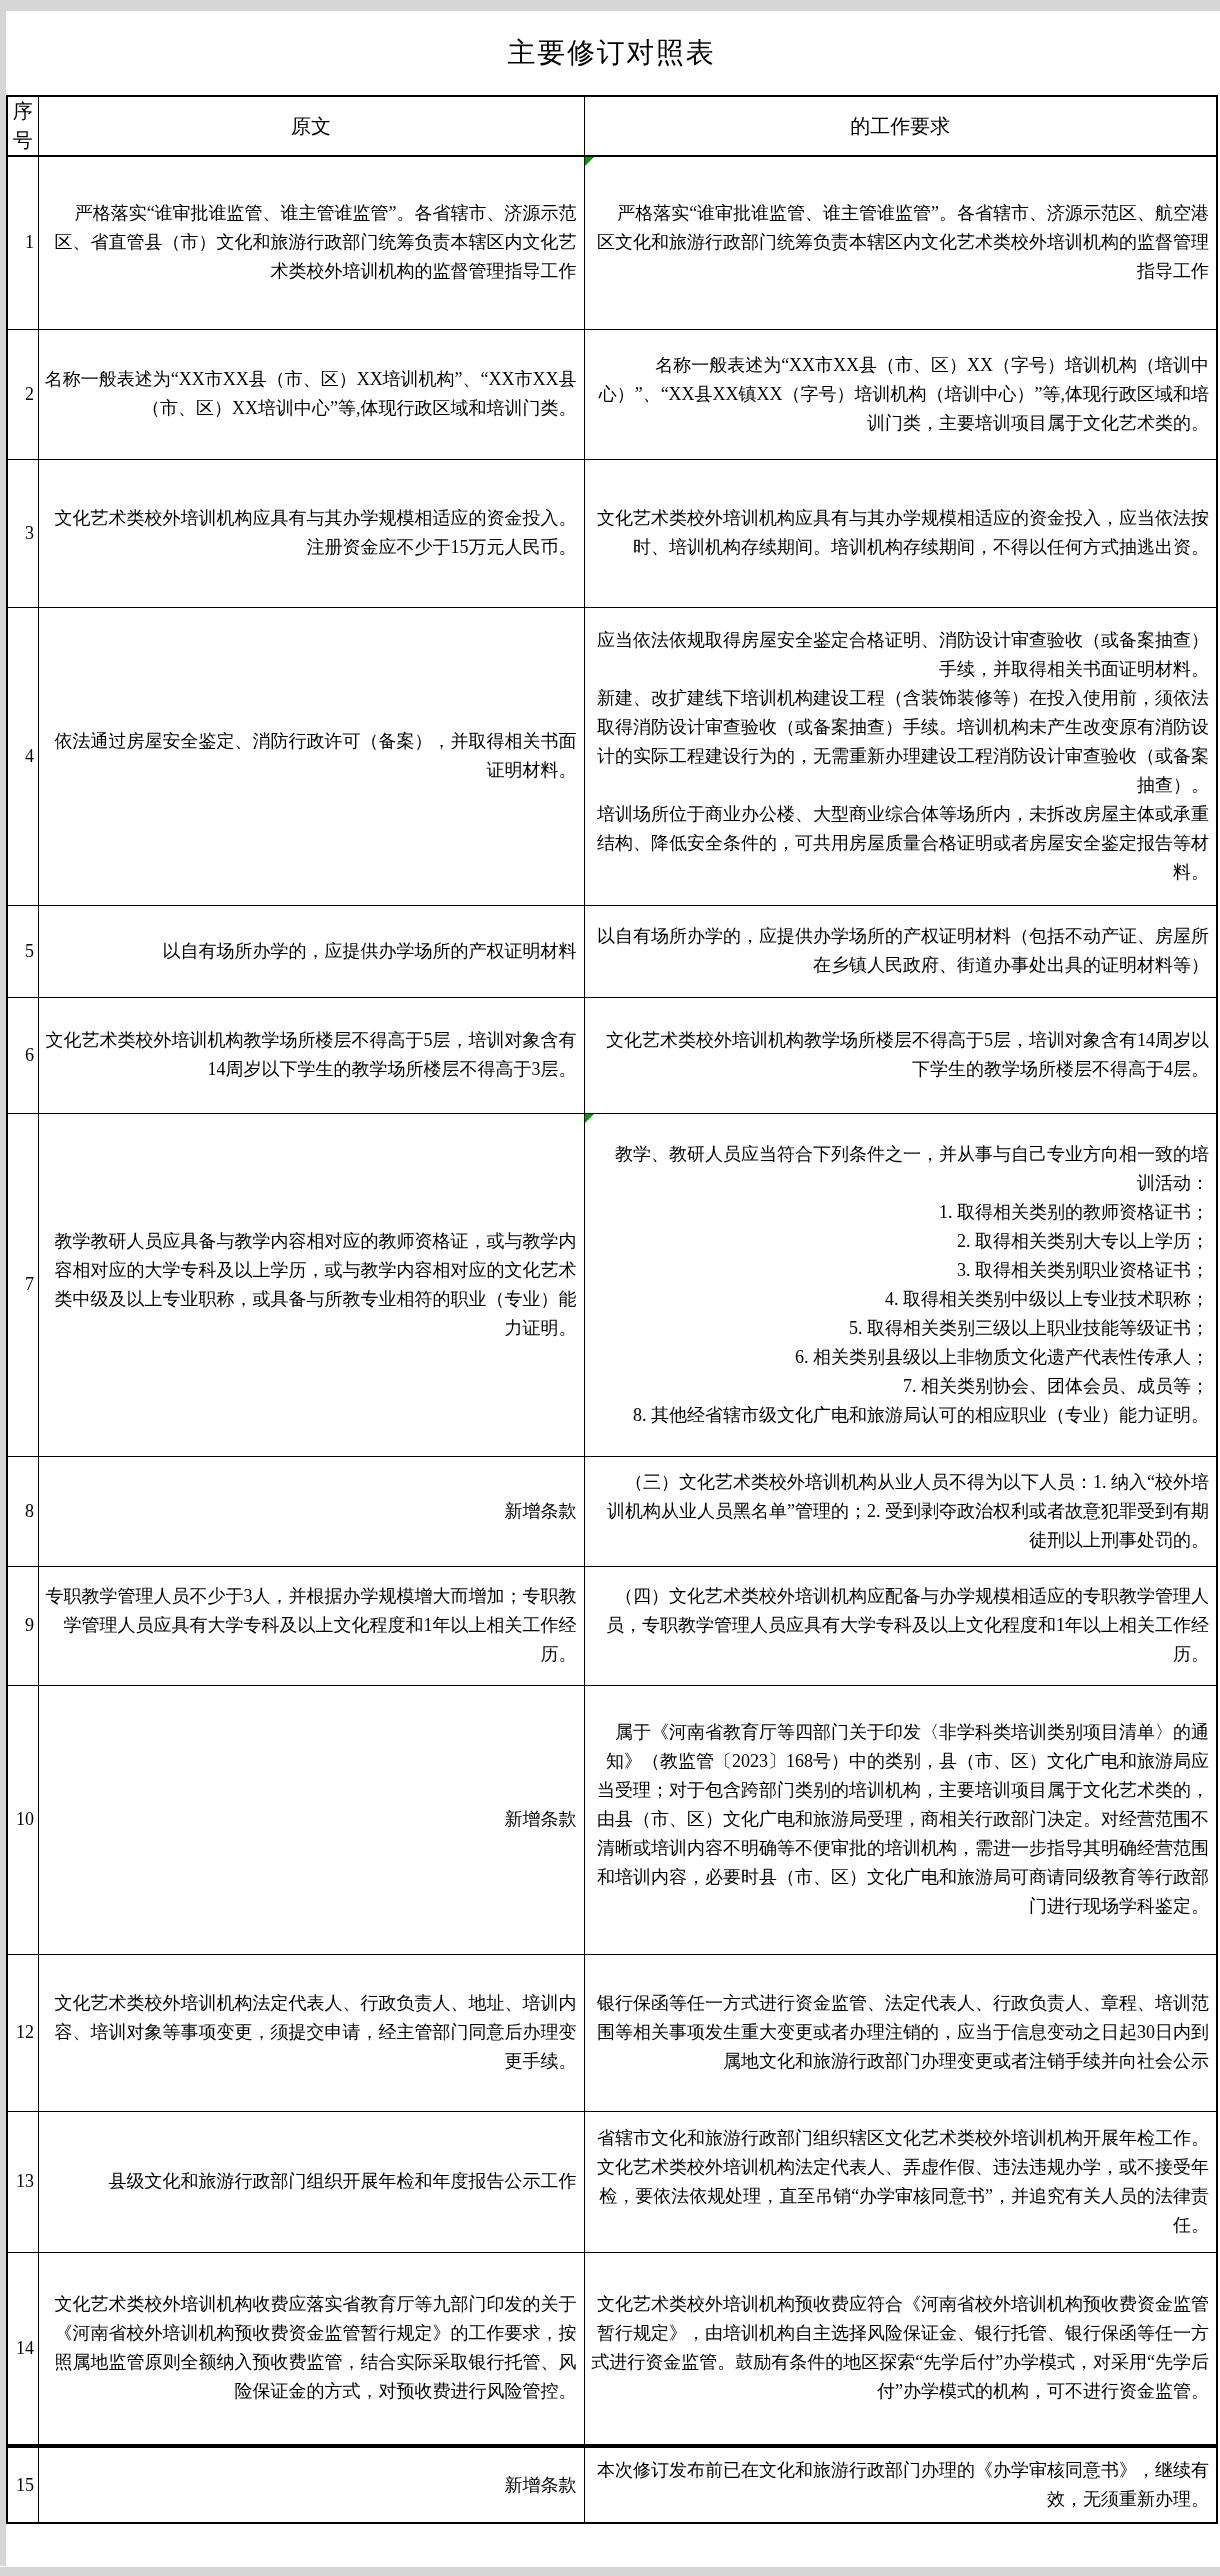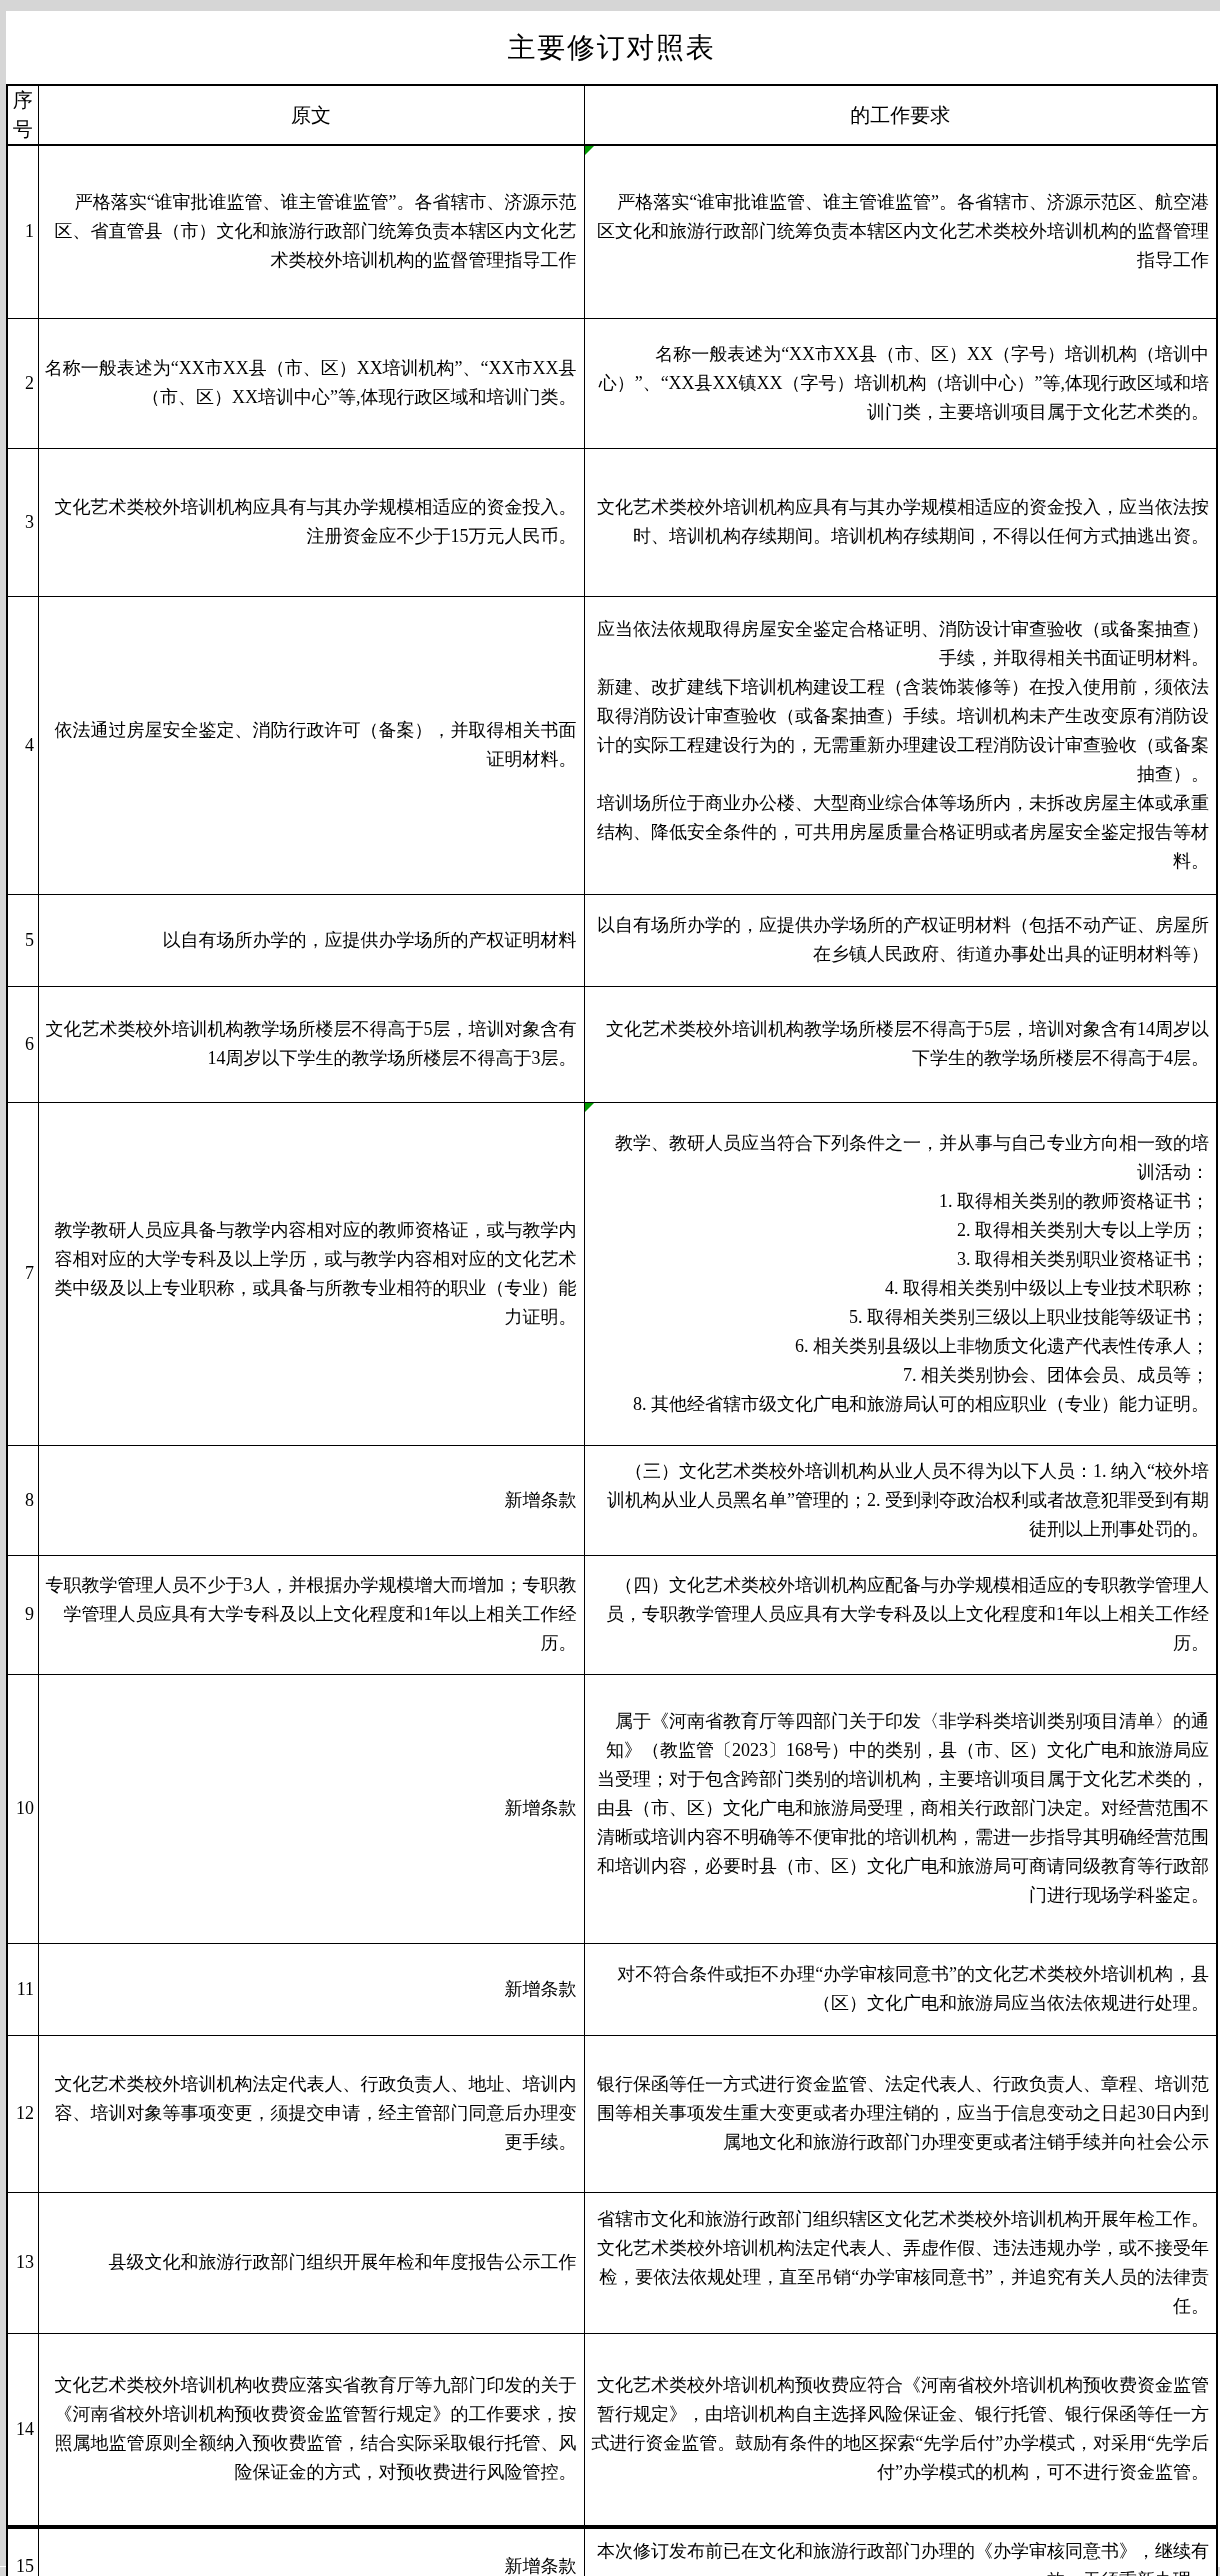--- a/index.html
+++ b/index.html
@@ -7,21 +7,21 @@
     width:1220px;height:2576px;position:relative;background:#ffffff;
     font-family:"Liberation Serif","DejaVu Serif",serif;
     color:#000;
   }
   .edge{position:absolute;background:#d6d6d6;}
   .edge-top{top:0;left:0;width:1220px;height:11px;}
   .edge-left{top:11px;left:0;width:6px;height:2555px;}
   .edge-bottom{top:2567px;left:0;width:1220px;height:9.4px;}
   .sheet{position:absolute;top:11px;left:6px;width:1211px;background:#fff;}
   .title{
-    height:73px;display:flex;align-items:center;justify-content:center;
+    height:84px;display:flex;align-items:center;justify-content:center;
     font-size:28px;letter-spacing:1.7px;color:#000;
   }
   table.cmp{
     border-collapse:collapse;table-layout:fixed;width:1210px;
     border:2.6px solid #000;
     font-size:18px;line-height:29px;
   }
   col.c1{width:31px;}
   col.c2{width:546px;}
   col.c3{width:633px;}
@@ -125,25 +125,20 @@
       <tr style="height:119px">
         <td class="c-no">9</td>
         <td class="c-orig">专职教学管理人员不少于3人，并根据办学规模增大而增加；专职教学管理人员应具有大学专科及以上文化程度和1年以上相关工作经历。</td>
         <td class="c-rev">　（四）文化艺术类校外培训机构应配备与办学规模相适应的专职教学管理人员，专职教学管理人员应具有大学专科及以上文化程度和1年以上相关工作经历。</td>
       </tr>
       <tr style="height:269px">
         <td class="c-no">10</td>
         <td class="c-orig">新增条款</td>
         <td class="c-rev">属于《河南省教育厅等四部门关于印发〈非学科类培训类别项目清单〉的通知》（教监管〔2023〕168号）中的类别，县（市、区）文化广电和旅游局应当受理；对于包含跨部门类别的培训机构，主要培训项目属于文化艺术类的，由县（市、区）文化广电和旅游局受理，商相关行政部门决定。对经营范围不清晰或培训内容不明确等不便审批的培训机构，需进一步指导其明确经营范围和培训内容，必要时县（市、区）文化广电和旅游局可商请同级教育等行政部门进行现场学科鉴定。</td>
       </tr>
-      <tr style="height:92px">
-        <td class="c-no">11</td>
-        <td class="c-orig">新增条款</td>
-        <td class="c-rev">对不符合条件或拒不办理“办学审核同意书”的文化艺术类校外培训机构，县（区）文化广电和旅游局应当依法依规进行处理。</td>
-      </tr>
       <tr style="height:157px">
         <td class="c-no">12</td>
         <td class="c-orig">文化艺术类校外培训机构法定代表人、行政负责人、地址、培训内容、培训对象等事项变更，须提交申请，经主管部门同意后办理变更手续。</td>
         <td class="c-rev">银行保函等任一方式进行资金监管、法定代表人、行政负责人、章程、培训范围等相关事项发生重大变更或者办理注销的，应当于信息变动之日起30日内到属地文化和旅游行政部门办理变更或者注销手续并向社会公示</td>
       </tr>
       <tr style="height:141px">
         <td class="c-no">13</td>
         <td class="c-orig">县级文化和旅游行政部门组织开展年检和年度报告公示工作</td>
         <td class="c-rev">省辖市文化和旅游行政部门组织辖区文化艺术类校外培训机构开展年检工作。文化艺术类校外培训机构法定代表人、弄虚作假、违法违规办学，或不接受年检，要依法依规处理，直至吊销“办学审核同意书”，并追究有关人员的法律责任。</td>
       </tr>

